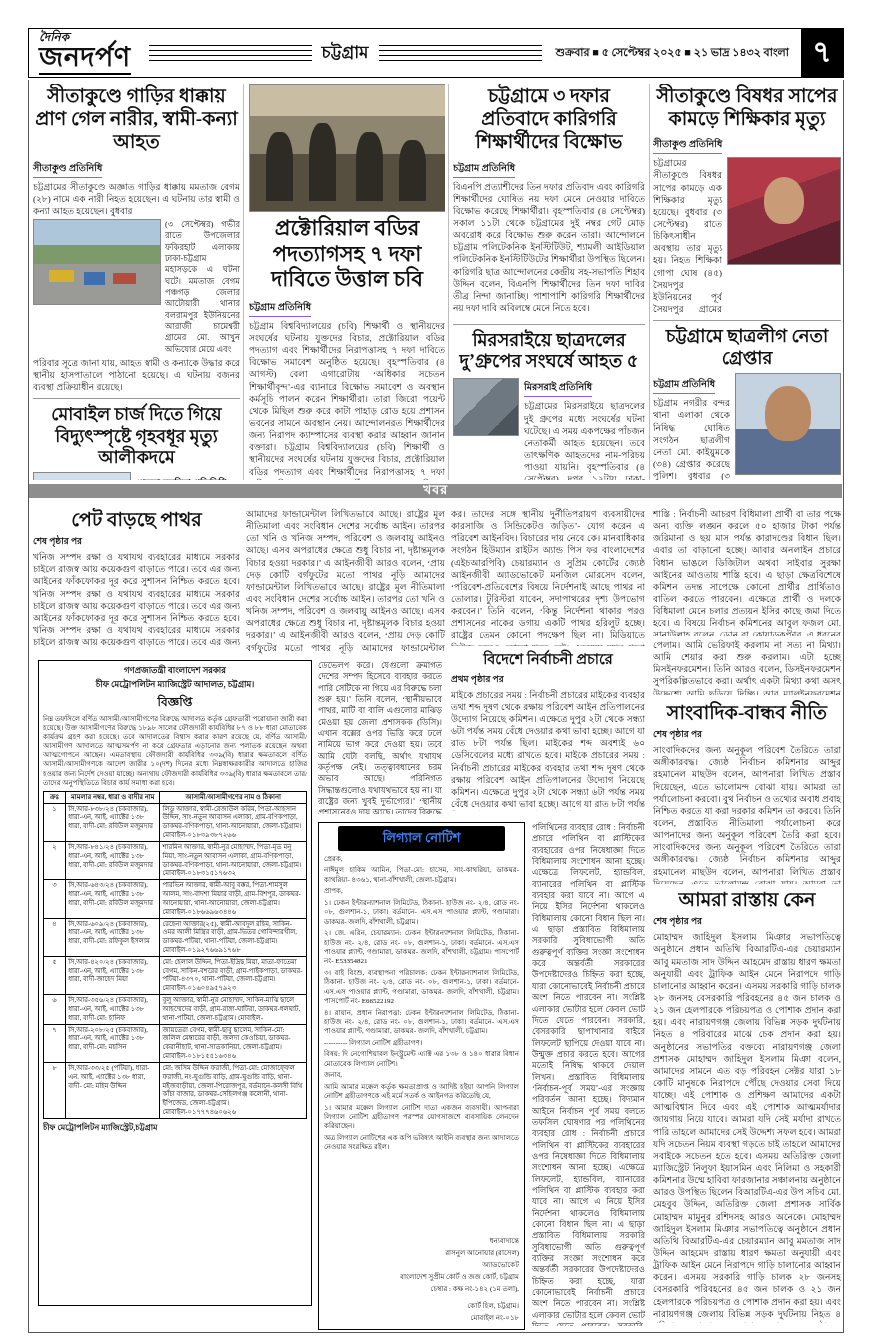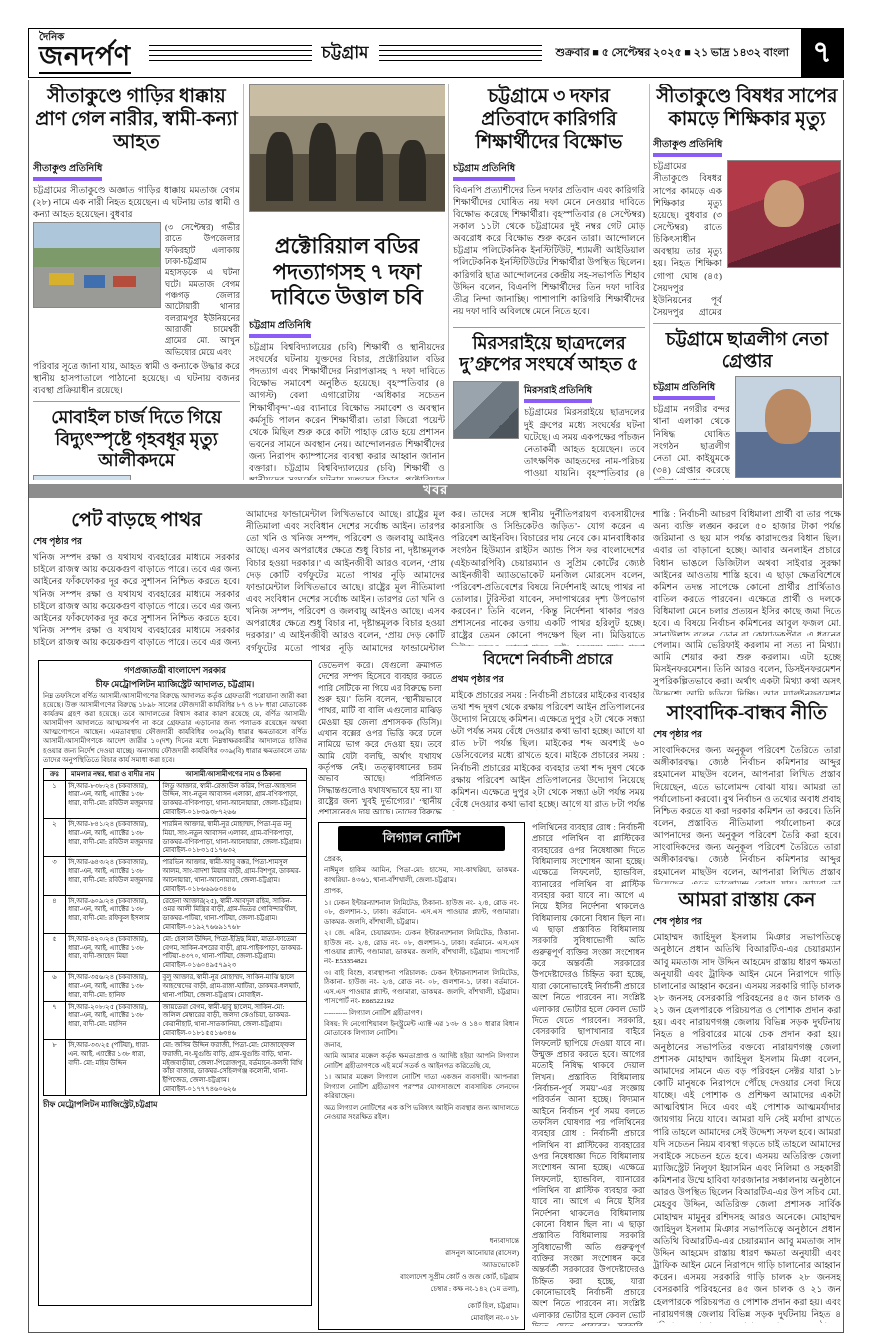--- a/index.html
+++ b/index.html
@@ -2,41 +2,41 @@
 <html lang="bn"><head>
 <meta charset="utf-8">
 <style>
   html,body{margin:0;padding:0;background:#e8e8e4;}
   .page{position:relative;width:870px;height:1337px;background:#ffffff;margin:0 auto;overflow:hidden;
         font-family:"Liberation Serif","DejaVu Sans",serif;color:#111;}
   
   .masthead{position:absolute;left:28px;top:28px;width:814px;height:48px;border:1.5px solid #000;
             display:flex;align-items:stretch;background:#fff;}
   .brandbox{display:flex;flex-direction:column;justify-content:center;padding:2px 8px 2px 10px;}
-  .brand-small{font-size:10px;font-weight:bold;line-height:1;}
+  .brand-small{font-size:12px;font-weight:bold;line-height:1;font-style:italic;}
   .brand{font-size:27px;font-weight:bold;line-height:1.05;letter-spacing:.5px;}
   .brand-rule{height:2px;background:#000;margin-top:1px;}
   .ruleset{flex:1;align-self:center;height:16px;margin:0 10px;
            background:repeating-linear-gradient(to bottom,#000 0 1.5px,transparent 1.5px 5px);}
   .edition{align-self:center;font-size:17px;font-weight:bold;white-space:nowrap;}
   .dateline{align-self:center;font-size:11px;font-weight:bold;white-space:nowrap;margin:0 12px 0 4px;}
   .pagebox{width:42px;background:#000;color:#fff;display:flex;align-items:center;justify-content:center;
            font-size:30px;font-weight:bold;}
   
   .frame{position:absolute;left:28px;top:80px;width:814px;height:1252px;border-left:1px solid #555;
          border-right:1px solid #555;border-bottom:1px solid #555;}
   .vdiv{position:absolute;width:1px;background:#bdbdbd;}
   
   .col{position:absolute;overflow:hidden;}
   .hl{font-weight:bold;text-align:center;line-height:1.22;margin:0 0 3px 0;}
   .hl.h20{font-size:19px;}
   .hl.h22{font-size:21px;}
   .hl.h17{font-size:19px;}
   .hl.h15{font-size:14.5px;}
-  .by{font-weight:bold;font-size:9.5px;border-bottom:4px solid #8b5cf6;display:inline-block;
+  .by{font-weight:bold;font-size:9.5px;border-bottom:1px solid #8b5cf6;display:inline-block;
       padding-bottom:1px;margin:1px 0 3px 0;}
   .tag{font-weight:bold;font-size:9px;margin:0 0 2px 0;}
   .bd{font-size:9px;line-height:1.35;text-align:justify;margin:0;color:#191919;}
   .sep{border:0;border-top:1px solid #9a9a9a;margin:5px 0;}
   .photo{position:relative;overflow:hidden;border:1px solid #888;}
   
   .ph-highway{background:linear-gradient(180deg,#aec6da 0 30%,#7d9a6a 30% 52%,#9a9a96 52% 100%);}
   .ph-highway .veh1{position:absolute;left:12%;bottom:26%;width:20%;height:14%;background:#d8b12c;}
   .ph-highway .veh2{position:absolute;left:40%;bottom:22%;width:16%;height:16%;background:#3f6fae;}
   .ph-highway .veh3{position:absolute;left:63%;bottom:24%;width:18%;height:13%;background:#b44d3c;}
@@ -61,21 +61,21 @@
   .court .intro{font-size:7px;line-height:1.3;text-align:justify;margin:0 0 3px 0;}
   .court table{width:100%;border-collapse:collapse;table-layout:fixed;}
   .court th,.court td{border:1px solid #000;font-size:6.8px;line-height:1.3;padding:1px 2px;
                       vertical-align:top;text-align:left;word-wrap:break-word;}
   .court th{font-weight:bold;text-align:center;}
   .court .c0{width:7%;} .court .c1{width:36%;} .court .c2{width:57%;}
   .court .foot{font-size:8px;font-weight:bold;text-align:left;margin-top:2px;}
   
   .legal{position:absolute;left:318px;top:822px;width:207px;height:508px;border:1.2px solid #000;
          padding:3px 5px;box-sizing:border-box;overflow:hidden;background:#fff;display:flex;flex-direction:column;}
-  .legal .lhdr{background:#000;color:#e5e5e5;font-weight:bold;font-size:13px;text-align:center;
+  .legal .lhdr{background:#000;color:#3b82f6;font-weight:bold;font-size:13px;text-align:center;
                padding:2px 0;margin:0 14px 4px 14px;border-radius:2px;}
   .legal .lline{font-size:7px;line-height:1.35;text-align:justify;margin:0 0 2px 0;}
   .legal .lsig{margin-top:auto;text-align:right;font-size:7px;line-height:1.4;}
   
   .strip{position:absolute;overflow:hidden;}
 </style>
 </head>
 <body>
 
 <div class="page">
@@ -130,21 +130,21 @@
   </div>
 
   <div class="col" style="left:249px;top:84px;width:196px;height:396px;">
     <div class="photo ph-crowd" style="width:100%;height:126px;">
       <div class="fig" style="left:8%;"></div>
         <div class="fig" style="left:30%;height:62%;"></div>
       <div class="fig" style="left:54%;"></div>
         <div class="fig" style="left:76%;height:48%;"></div>
     </div>
     <div>
-      <p class="hl h22" style="margin-top:22px;">প্রক্টোরিয়াল বডির পদত্যাগসহ ৭ দফা দাবিতে উত্তাল চবি</p>
+      <p class="hl h22" style="margin-top:4px;">প্রক্টোরিয়াল বডির পদত্যাগসহ ৭ দফা দাবিতে উত্তাল চবি</p>
       <span class="by">চট্টগ্রাম প্রতিনিধি</span>
       <p class="bd" style="height:178px;overflow:hidden;">চট্টগ্রাম বিশ্ববিদ্যালয়ের (চবি) শিক্ষার্থী ও স্থানীয়দের সংঘর্ষের ঘটনায় যুক্তদের বিচার, প্রক্টোরিয়াল বডির পদত্যাগ এবং শিক্ষার্থীদের নিরাপত্তাসহ ৭ দফা দাবিতে বিক্ষোভ সমাবেশ অনুষ্ঠিত হয়েছে। বৃহস্পতিবার (৪ আগস্ট) বেলা এগারোটায় ‘অধিকার সচেতন শিক্ষার্থীবৃন্দ’-এর ব্যানারে বিক্ষোভ সমাবেশ ও অবস্থান কর্মসূচি পালন করেন শিক্ষার্থীরা। তারা জিরো পয়েন্ট থেকে মিছিল শুরু করে কাটা পাহাড় রোড হয়ে প্রশাসন ভবনের সামনে অবস্থান নেয়। আন্দোলনরত শিক্ষার্থীদের জন্য নিরাপদ ক্যাম্পাসের ব্যবস্থা করার আহ্বান জানান বক্তারা। চট্টগ্রাম বিশ্ববিদ্যালয়ের (চবি) শিক্ষার্থী ও স্থানীয়দের সংঘর্ষের ঘটনায় যুক্তদের বিচার, প্রক্টোরিয়াল বডির পদত্যাগ এবং শিক্ষার্থীদের নিরাপত্তাসহ ৭ দফা দাবিতে বিক্ষোভ সমাবেশ অনুষ্ঠিত হয়েছে। বৃহস্পতিবার (৪ আগস্ট) বেলা এগারোটায় ‘অধিকার সচেতন শিক্ষার্থীবৃন্দ’-এর ব্যানারে বিক্ষোভ সমাবেশ ও অবস্থান কর্মসূচি পালন করেন শিক্ষার্থীরা। তারা জিরো পয়েন্ট থেকে মিছিল শুরু করে কাটা পাহাড় রোড হয়ে প্রশাসন ভবনের সামনে অবস্থান নেয়। আন্দোলনরত শিক্ষার্থীদের জন্য নিরাপদ ক্যাম্পাসের ব্যবস্থা করার আহ্বান জানান বক্তারা।</p>
     </div>
   </div>
 
   <div class="col" style="left:453px;top:84px;width:192px;height:396px;">
     <div>
       <p class="hl h20">চট্টগ্রামে ৩ দফার প্রতিবাদে কারিগরি শিক্ষার্থীদের বিক্ষোভ</p>
       <span class="by">চট্টগ্রাম প্রতিনিধি</span>
       <p class="bd" style="height:138px;overflow:hidden;">বিএনপি প্রত্যাশীদের তিন দফার প্রতিবাদ এবং কারিগরি শিক্ষার্থীদের ঘোষিত নয় দফা মেনে নেওয়ার দাবিতে বিক্ষোভ করেছে শিক্ষার্থীরা। বৃহস্পতিবার (৪ সেপ্টেম্বর) সকাল ১১টা থেকে চট্টগ্রামের দুই নম্বর গেট মোড় অবরোধ করে বিক্ষোভ শুরু করেন তারা। আন্দোলনে চট্টগ্রাম পলিটেকনিক ইনস্টিটিউট, শ্যামলী আইডিয়াল পলিটেকনিক ইনস্টিটিউটের শিক্ষার্থীরা উপস্থিত ছিলেন। কারিগরি ছাত্র আন্দোলনের কেন্দ্রীয় সহ-সভাপতি শিহাব উদ্দিন বলেন, বিএনপি শিক্ষার্থীদের তিন দফা দাবির তীব্র নিন্দা জানাচ্ছি। পাশাপাশি কারিগরি শিক্ষার্থীদের নয় দফা দাবি অবিলম্বে মেনে নিতে হবে।</p>
@@ -218,20 +218,21 @@
     <p class="bd" style="font-size:8.4px;height:154px;overflow:hidden;">ডেভেলপ করে। যেগুলো ক্রমাগত দেশের সম্পদ হিসেবে ব্যবহার করতে পারি সেটিকে না গিয়ে এর বিরুদ্ধে চলা শুরু হয়।’ তিনি বলেন, ‘স্থানীয়ভাবে পাথর, মাটি বা বালি এগুলোর মাঝিড় মেওয়া হয় জেলা প্রশাসকক (ডিসি)। এখান বক্সের ওপর ভিত্তি করে ঢলে নামিয়ে ভাগ করে দেওয়া হয়। তবে আমি যেটা বলছি, অর্থাৎ যথাযথ কর্তৃপক্ষ নেই। তত্ত্বাবধানের চরম অভাব আছে। পরিনিগত সিদ্ধান্তগুলোও যথাযথভাবে হয় না। যা রাষ্ট্রের জন্য খুবই দুর্ভাগ্যের।’ ‘স্থানীয় প্রশাসনেরও দায় আছে। তাদের বিরুদ্ধে ব্যবস্থা নেওয়া দরকার।’</p>
   </div>
 
   <div class="strip" style="left:532px;top:822px;width:113px;height:506px;">
     <p class="bd" style="font-size:8.4px;height:504px;overflow:hidden;">পলিথিনের ব্যবহার রোধ : নির্বাচনী প্রচারে পলিথিন বা প্লাস্টিকের ব্যবহারের ওপর নিষেধাজ্ঞা দিতে বিধিমালায় সংশোধন আনা হচ্ছে। এক্ষেত্রে লিফলেট, হ্যান্ডবিল, ব্যানারের পলিথিন বা প্লাস্টিক ব্যবহার করা যাবে না। আগে এ নিয়ে ইসির নির্দেশনা থাকলেও বিধিমালায় কোনো বিধান ছিল না। এ ছাড়া প্রস্তাবিত বিধিমালায় সরকারি সুবিধাভোগী অতি গুরুত্বপূর্ণ ব্যক্তির সংজ্ঞা সংশোধন করে অন্তর্বর্তী সরকারের উপদেষ্টাদেরও চিহ্নিত করা হচ্ছে, যারা কোনোভাবেই নির্বাচনী প্রচারে অংশ নিতে পারবেন না। সংশ্লিষ্ট এলাকার ভোটার হলে কেবল ভোট দিতে যেতে পারবেন। সরকারি, বেসরকারি ছাপাখানার বাইরে লিফলেট ছাপিয়ে দেওয়া যাবে না। উন্মুক্ত প্রচার করতে হবে। আগের মতোই নিষিদ্ধ থাকবে দেয়াল লিখন। প্রস্তাবিত বিধিমালায় ‘নির্বাচন-পূর্ব সময়’-এর সংজ্ঞায় পরিবর্তন আনা হচ্ছে। বিদ্যমান আইনে নির্বাচন পূর্ব সময় বলতে তফসিল ঘোষণার পর পলিথিনের ব্যবহার রোধ : নির্বাচনী প্রচারে পলিথিন বা প্লাস্টিকের ব্যবহারের ওপর নিষেধাজ্ঞা দিতে বিধিমালায় সংশোধন আনা হচ্ছে। এক্ষেত্রে লিফলেট, হ্যান্ডবিল, ব্যানারের পলিথিন বা প্লাস্টিক ব্যবহার করা যাবে না। আগে এ নিয়ে ইসির নির্দেশনা থাকলেও বিধিমালায় কোনো বিধান ছিল না। এ ছাড়া প্রস্তাবিত বিধিমালায় সরকারি সুবিধাভোগী অতি গুরুত্বপূর্ণ ব্যক্তির সংজ্ঞা সংশোধন করে অন্তর্বর্তী সরকারের উপদেষ্টাদেরও চিহ্নিত করা হচ্ছে, যারা কোনোভাবেই নির্বাচনী প্রচারে অংশ নিতে পারবেন না। সংশ্লিষ্ট এলাকার ভোটার হলে কেবল ভোট দিতে যেতে পারবেন। সরকারি, বেসরকারি ছাপাখানার বাইরে লিফলেট ছাপিয়ে দেওয়া যাবে না। উন্মুক্ত প্রচার করতে হবে। আগের মতোই নিষিদ্ধ থাকবে দেয়াল লিখন। প্রস্তাবিত বিধিমালায় ‘নির্বাচন-পূর্ব সময়’-এর সংজ্ঞায় পরিবর্তন আনা হচ্ছে। বিদ্যমান আইনে নির্বাচন পূর্ব সময় বলতে তফসিল ঘোষণার পর</p>
   </div>
 
   <div class="court">
     <p class="ch1">গণপ্রজাতন্ত্রী বাংলাদেশ সরকার</p>
     <p class="ch2">চীফ মেট্রোপলিটন ম্যাজিস্ট্রেট আদালত, চট্টগ্রাম।</p>
+    <p class="ch3">বিজ্ঞপ্তি</p>
     <p class="intro">নিম্ন তফসিলে বর্ণিত আসামী/আসামীগণের বিরুদ্ধে আদালত কর্তৃক গ্রেফতারী পরোয়ানা জারী করা হয়েছে। উক্ত আসামীগণের বিরুদ্ধে ১৮৯৮ সালের ফৌজদারী কার্যবিধির ৮৭ ও ৮৮ ধারা মোতাবেক কার্যক্রম গ্রহণ করা হয়েছে। তবে আদালতের বিশ্বাস করার কারণ রয়েছে যে, বর্ণিত আসামী/আসামীগণ আদালতে আত্মসমর্পণ না করে গ্রেফতার এড়ানোর জন্য পলাতক রয়েছেন অথবা আত্মগোপনে আছেন। এমতাবস্থায় ফৌজদারী কার্যবিধির ৩৩৯(বি) ধারার ক্ষমতাবলে বর্ণিত আসামী/আসামীগণকে আদেশ জারীর ১০(দশ) দিনের মধ্যে নিম্নস্বাক্ষরকারীর আদালতে হাজির হওয়ার জন্য নির্দেশ দেওয়া যাচ্ছে। অন্যথায় ফৌজদারী কার্যবিধির ৩৩৯(বি) ধারার ক্ষমতাবলে তার/তাদের অনুপস্থিতিতে বিচার কার্য সমাধা করা হবে।</p>
     <table>
       <thead>
           <tr>
             <th class="c0">ক্রঃ</th>
             <th class="c1">মামলার নম্বর, ধারা ও বাদীর নাম</th>
             <th class="c2">আসামী/আসামীগণের নাম ও ঠিকানা</th>
           </tr>
         </thead>
       <tbody>
@@ -282,20 +283,21 @@
 
   <div class="legal">
     <div class="lhdr">লিগ্যাল নোটিশ</div>
     <div style="overflow:hidden;">
         <p class="lline" style="margin: 0px 0px 2px;">প্রেরক,</p>
         <p class="lline" style="margin: 0px 0px 2px;">নাঈমুল হাকিম আমিন, পিতা-মো: হাসেম, সাং-কাথরিয়া, ডাকঘর- কাথরিয়া- ৪৩৬১, থানা-বাঁশখালী, জেলা-চট্টগ্রাম।</p>
         <p class="lline" style="margin: 0px 0px 2px;">প্রাপক,</p>
         <p class="lline" style="margin: 0px 0px 2px;">১। ঢেকন ইন্টারন্যাশনাল লিমিটেড, ঠিকানা- হাউজ নং- ২/৪, রোড নং- ০৮, গুলশান-১, ঢাকা। বর্তমানে- এস.এস পাওয়ার প্ল্যান্ট, গণ্ডামারা। ডাকঘর- জলদি, বাঁশখালী, চট্টগ্রাম।</p>
         <p class="lline" style="margin: 0px 0px 2px;">২। জে. এরিন, চেয়ারম্যান: ঢেকন ইন্টারন্যাশনাল লিমিটেড, ঠিকানা- হাউজ নং- ২/৪, রোড নং- ০৮, গুলশান-১, ঢাকা। বর্তমানে- এস.এস পাওয়ার প্ল্যান্ট, গণ্ডামারা, ডাকঘর- জলদি, বাঁশখালী, চট্টগ্রাম। পাসপোর্ট নং- E53354821</p>
         <p class="lline" style="margin: 0px 0px 2px;">৩। বাই বিংশু, ব্যবস্থাপনা পরিচালক: ঢেকন ইন্টারন্যাশনাল লিমিটেড, ঠিকানা- হাউজ নং- ২/৪, রোড নং- ০৮, গুলশান-১, ঢাকা। বর্তমানে- এস.এস পাওয়ার প্ল্যান্ট, গণ্ডামারা, ডাকঘর- জলদি, বাঁশখালী, চট্টগ্রাম। পাসপোর্ট নং- E66522192</p>
+        <p class="lline" style="margin: 0px 0px 2px;">৪। রায়ান, প্রধান নিরাপত্তা: ঢেকন ইন্টারন্যাশনাল লিমিটেড, ঠিকানা- হাউজ নং- ২/৪, রোড নং- ০৮, গুলশান-১, ঢাকা। বর্তমানে- এস.এস পাওয়ার প্ল্যান্ট, গণ্ডামারা, ডাকঘর- জলদি, বাঁশখালী, চট্টগ্রাম।</p>
         <p class="lline" style="margin: 0px 0px 2px;">---------- লিগ্যাল নোটিশ গ্রহীতাগণ।</p>
         <p class="lline" style="margin: 0px 0px 2px;">বিষয়: দি নেগোশিয়াবল ইনস্ট্রুমেন্ট এ্যাক্ট এর ১৩৮ ও ১৪০ ধারার বিধান মোতাবেক লিগ্যাল নোটিশ।</p>
         <p class="lline" style="margin: 0px 0px 2px;">জনাব,</p>
         <p class="lline" style="margin: 0px 0px 2px;">আমি আমার মক্কেল কর্তৃক ক্ষমতাপ্রাপ্ত ও আদিষ্ট হইয়া আপনি লিগ্যাল নোটিশ গ্রহীতাগণকে এই মর্মে সতর্ক ও আইনগত করিতেছি যে,</p>
         <p class="lline" style="margin: 0px 0px 2px;">১। আমার মক্কেল লিগ্যাল নোটিশ দাতা একজন ব্যবসায়ী। আপনারা লিগ্যাল নোটিশ গ্রহীতাগণ পরস্পর যোগসাজশে ব্যবসায়িক লেনদেন করিয়াছেন।</p>
         <p class="lline" style="margin: 0px 0px 2px;">অত্র লিগ্যাল নোটিশের এক কপি ভবিষ্যৎ আইনি ব্যবস্থার জন্য আদালতে নেওয়ার সংরক্ষিত রইল।</p>
       </div>
     <div class="lsig">
         <p class="" style="margin: 0px 0px 2px;">ধন্যবাদান্তে</p>
         <p class="" style="margin: 0px 0px 2px;">রাসনুল আনোয়ার (রাসেল)</p>

